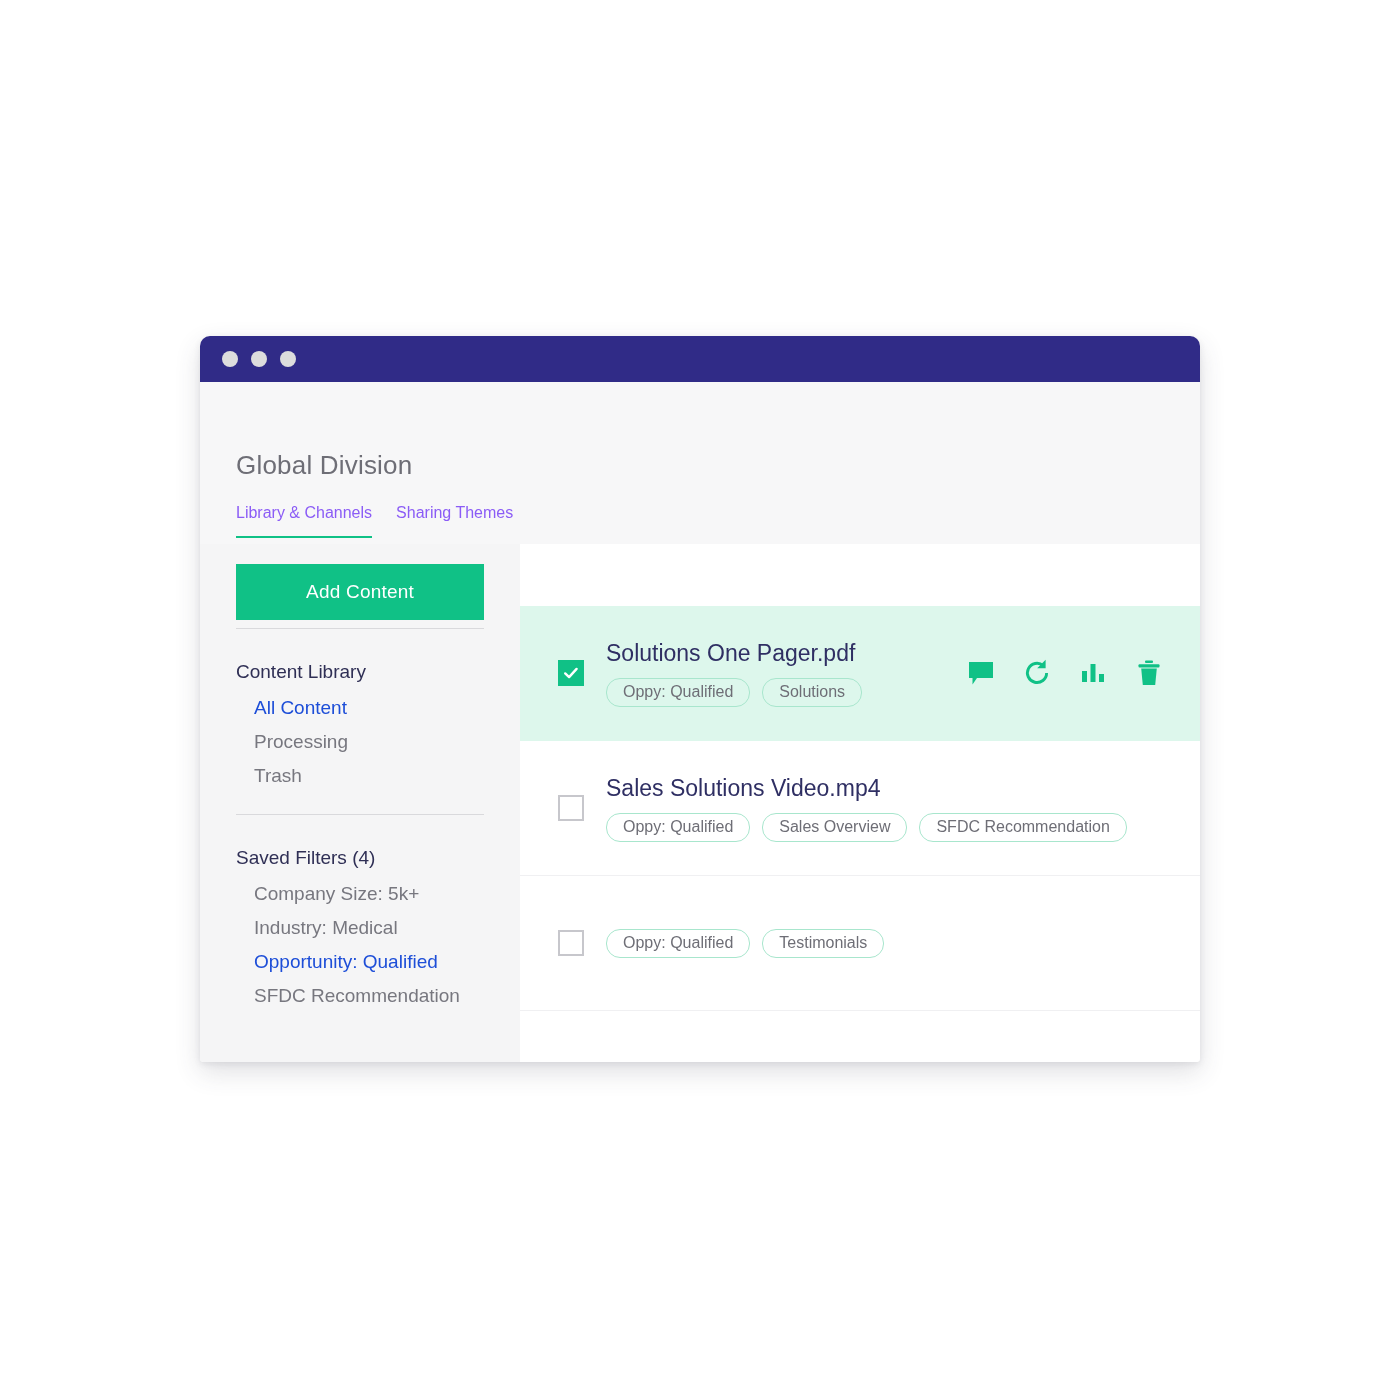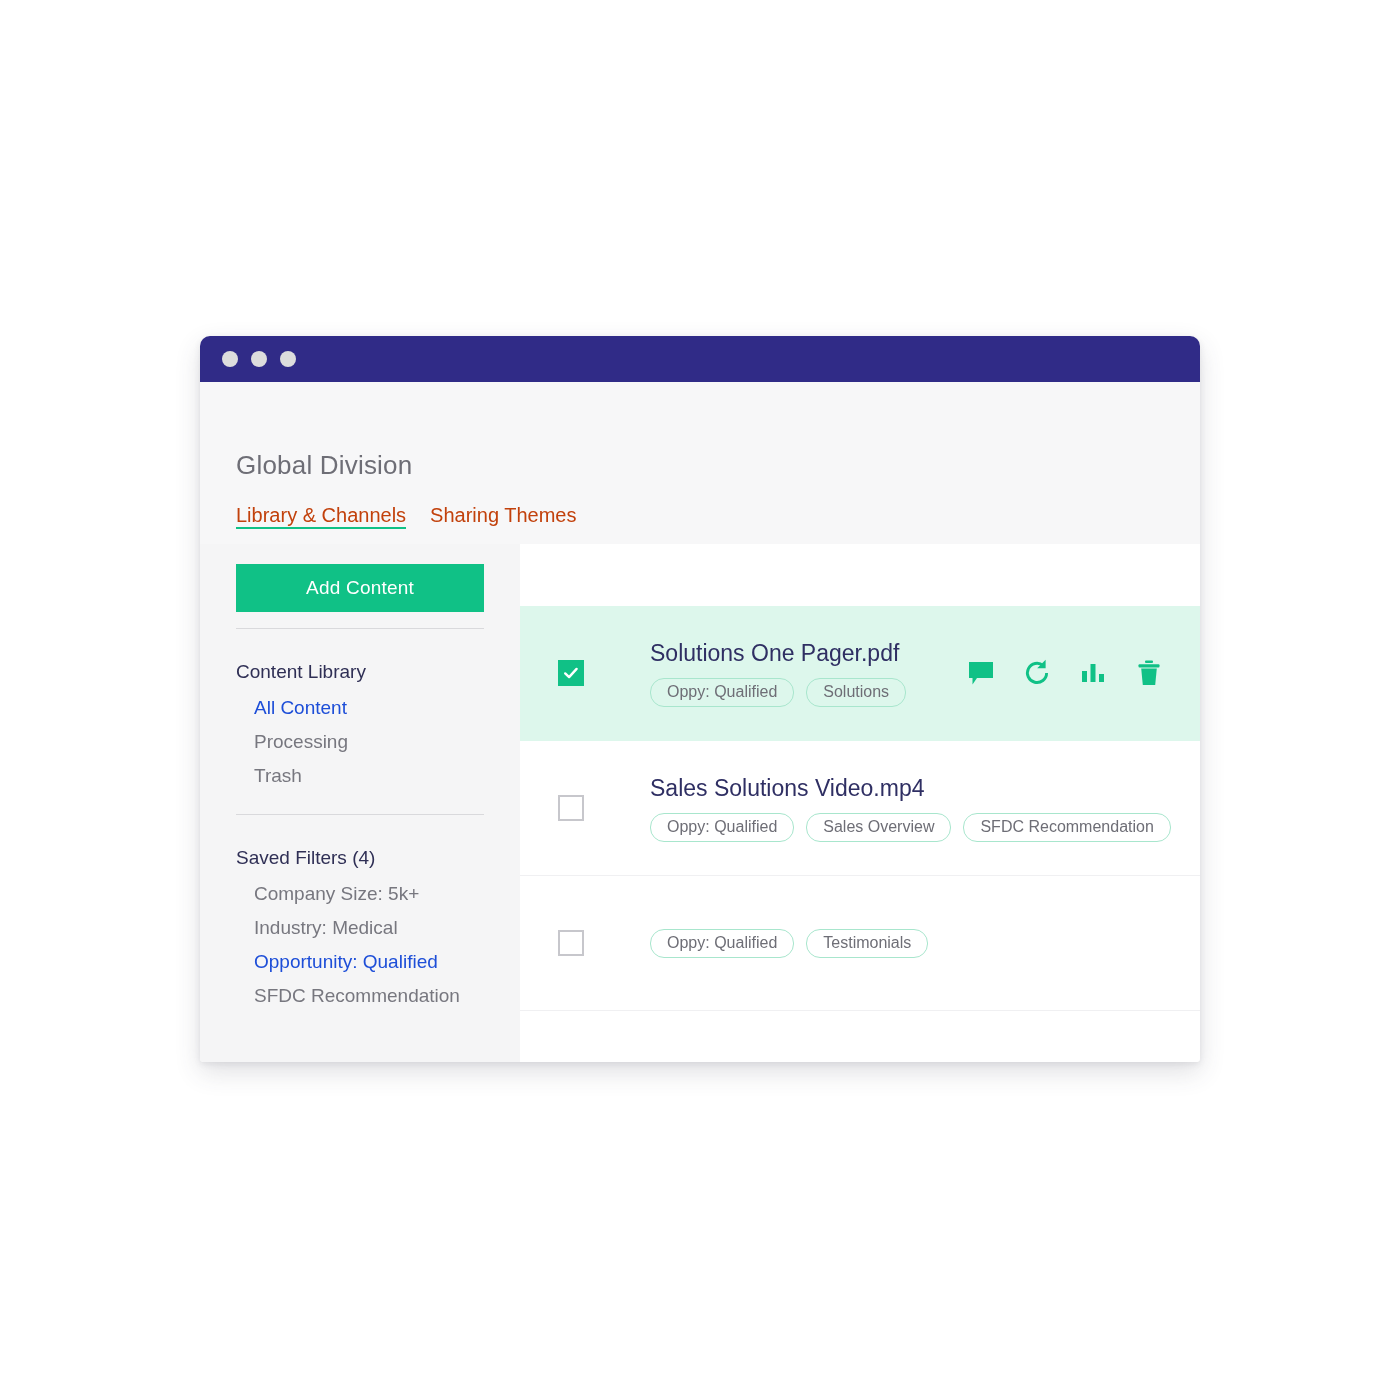--- a/index.html
+++ b/index.html
@@ -65,23 +65,23 @@
   }
 
   #tabbar {
     position: absolute;
     left: 36px;
     top: 122px;
     display: flex;
     align-items: flex-start;
   }
   .tab {
-    font-size: 20px;
-    color: #c2410c;
-    padding-bottom: 0;
+    font-size: 16px;
+    color: #8b5cf6;
+    padding-bottom: 14px;
     margin-right: 24px;
     white-space: nowrap;
     border-bottom: 2.5px solid transparent;
   }
   .tab.active {
     border-bottom-color: #10c186;
   }
 
   
   #sidebar {
@@ -90,21 +90,21 @@
     top: 162px;
     width: 320px;
     bottom: 0;
     background: #f5f5f6;
   }
   #add-content-button {
     position: absolute;
     left: 36px;
     top: 20px;
     width: 248px;
-    height: 48px;
+    height: 56px;
     background: #10c186;
     color: #ffffff;
     font-size: 19px;
     display: flex;
     align-items: center;
     justify-content: center;
     border: none;
     font-family: "Liberation Sans", sans-serif;
     padding: 8px;
     letter-spacing: 0.2px;
@@ -200,21 +200,20 @@
     bottom: 0;
   }
   .content-row {
     position: relative;
     height: 135px;
     display: flex;
     align-items: center;
     box-sizing: border-box;
     border-bottom: 1px solid #f0f0f2;
     background: #ffffff;
-    gap: 44px;
   }
   .content-row.selected {
     background: #ddf7ec;
     border-bottom-color: transparent;
   }
 
   .row-checkbox {
     width: 26px;
     height: 26px;
     margin-left: 38px;

